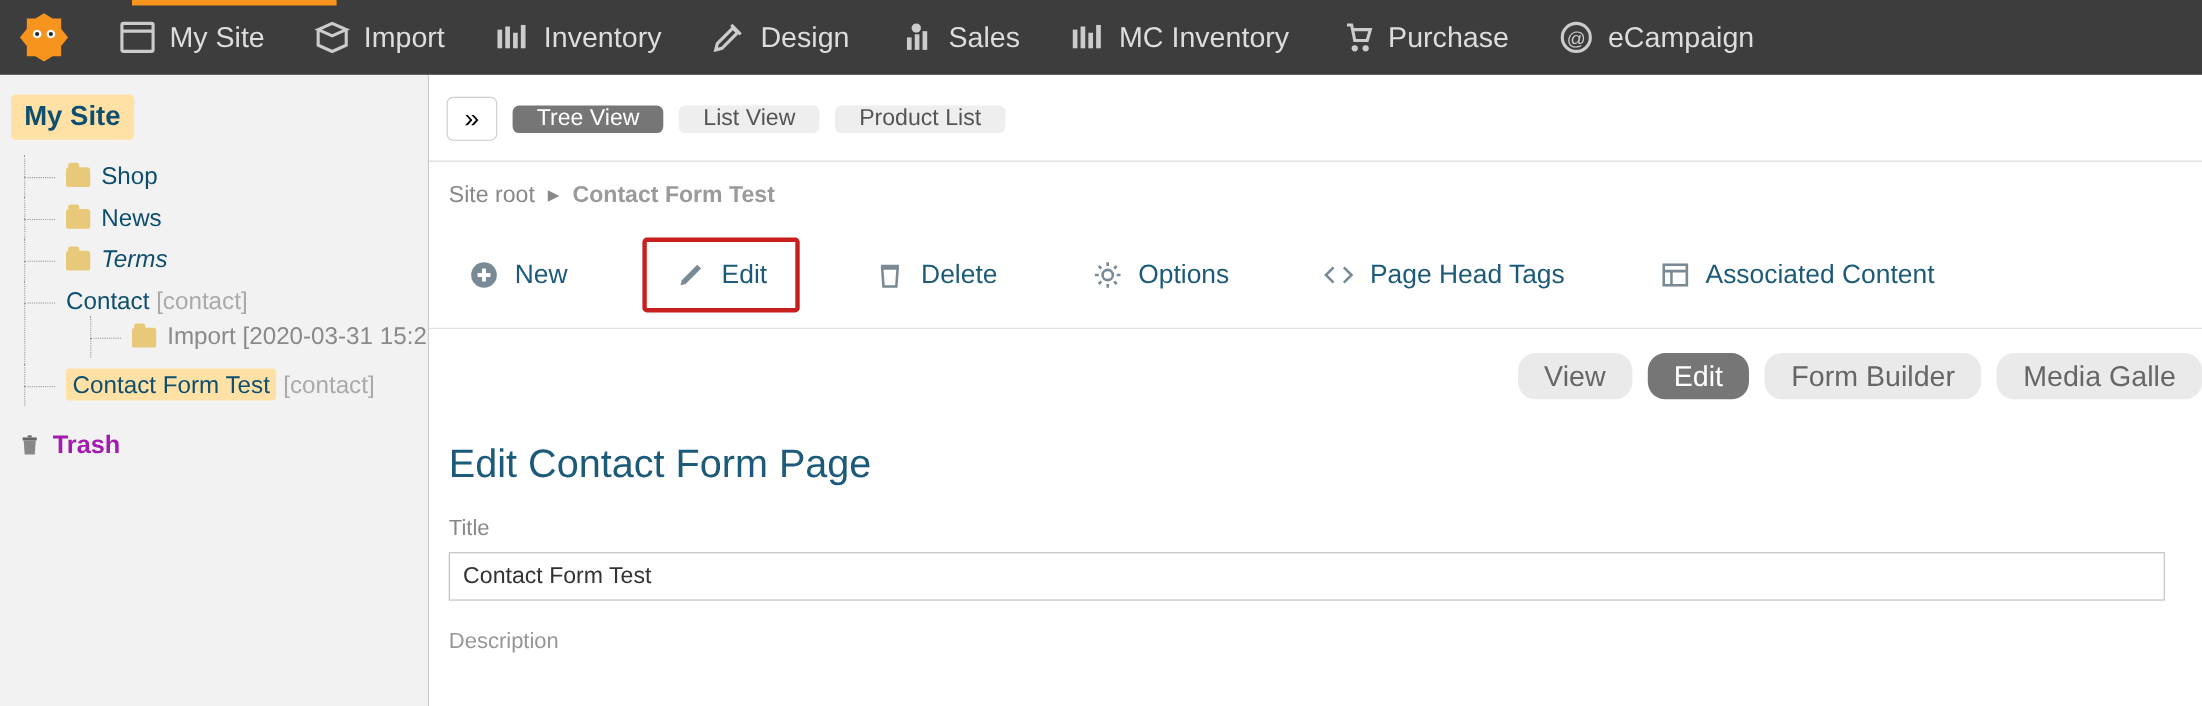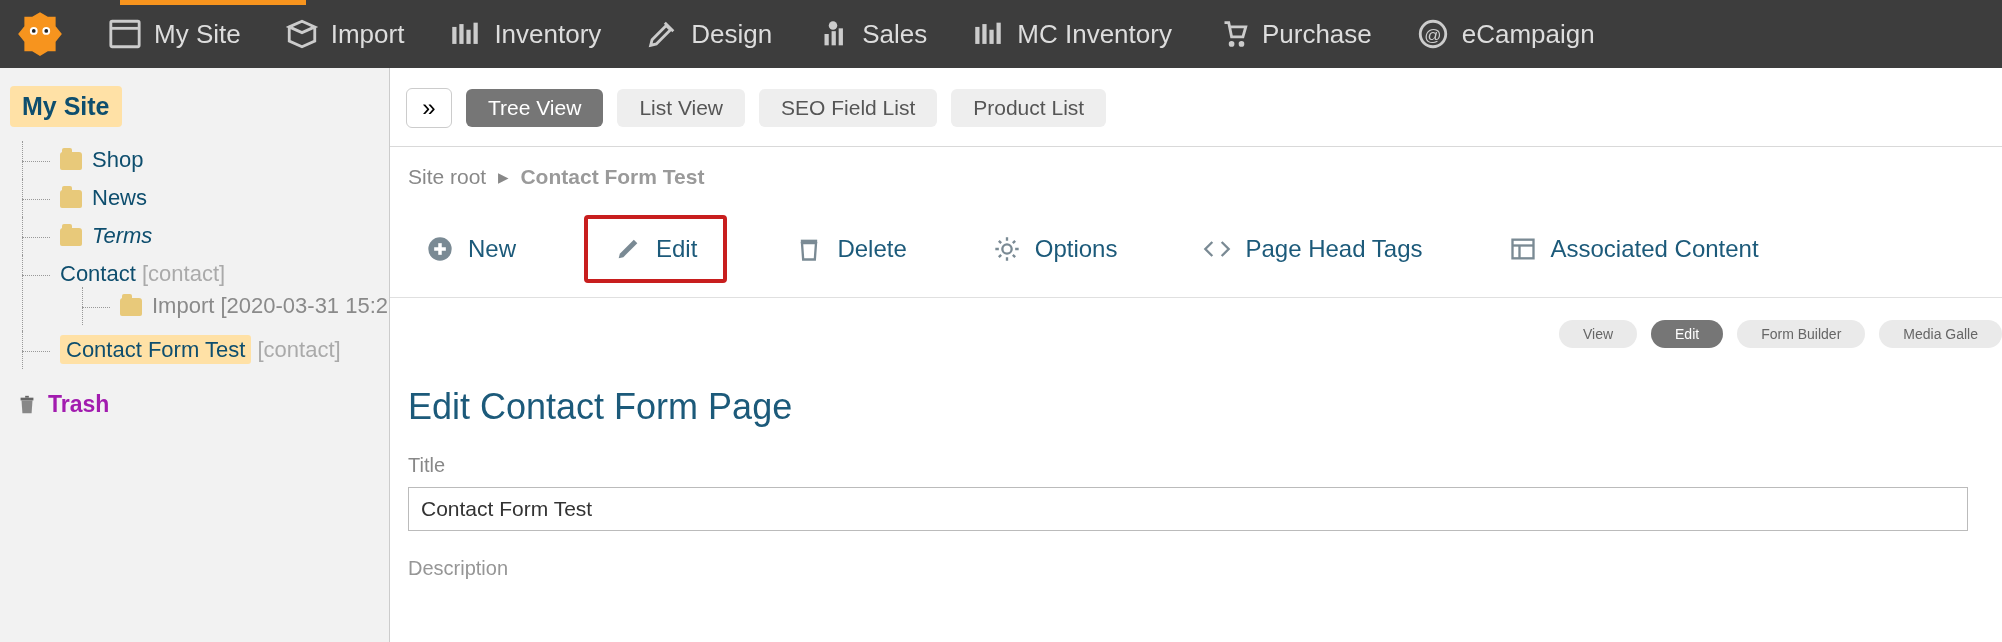--- a/index.html
+++ b/index.html
@@ -21,31 +21,31 @@
 .folder-icon::before{content:"";position:absolute;top:-4px;left:2px;width:10px;height:5px;background:#e8c97a;border-radius:2px 2px 0 0}
 .tree li.italic span.lbl{font-style:italic}
 .tree li .meta{color:#aaa}
 .tree li.selected .lbl{background:#ffe1a6;padding:2px 6px;border-radius:3px}
 .subtree{list-style:none;margin-left:22px}
 .trash-row{margin-top:22px;padding-left:6px;font-size:23px;font-weight:bold;color:#a21caf;display:flex;align-items:flex-end;gap:10px}
 .trash-row svg{width:22px;height:26px}
 .content{flex:1;padding:20px 0 0 0;overflow:hidden;position:relative}
 .viewbar{display:flex;align-items:center;gap:14px;padding:0 0 18px 16px;border-bottom:1px solid #d9d9d9}
 .collapse-btn{width:46px;height:40px;border:1px solid #ccc;border-radius:6px;background:#fff;display:flex;align-items:center;justify-content:center;font-size:24px;cursor:pointer}
-.viewbtn{height:38px;padding:0 22px;border:none;border-radius:6px;background:#eee;color:#555;font-size:21px;cursor:pointer}
+.viewbtn{height:25px;padding:0 22px;border:none;border-radius:6px;background:#eee;color:#555;font-size:21px;cursor:pointer}
 .viewbtn.dark{background:#767676;color:#fff}
 .breadcrumb{padding:18px 0 8px 18px;font-size:21px;color:#888}
 .breadcrumb .sep{margin:0 6px;color:#888}
 .breadcrumb .curr{color:#9a9a9a;font-weight:bold}
 .actions{display:flex;align-items:center;gap:50px;padding:18px 0 14px 18px;border-bottom:1px solid #e0e0e0}
 .action{display:flex;align-items:flex-start;gap:14px;font-size:24px;color:#1c5a7a;cursor:pointer;padding:8px 18px}
 .action svg{width:28px;height:28px}
 .action.highlighted{border:4px solid #c81e1e;border-radius:4px;padding:16px 26px}
 .tabs-right{display:flex;gap:14px;justify-content:flex-end;padding:22px 0 0 0}
-.tabbtn{height:28px;padding:0 24px;border:none;border-radius:16px;background:#eaeaea;color:#666;font-size:14px;cursor:pointer}
+.tabbtn{height:42px;padding:0 24px;border:none;border-radius:16px;background:#eaeaea;color:#666;font-size:26px;cursor:pointer}
 .tabbtn.active{background:#767676;color:#fff}
 .page-title{font-size:36px;color:#1c5a7a;padding:38px 0 26px 18px}
 .field-label{font-size:20px;color:#888;padding:0 0 10px 18px}
 .text-input{margin-left:18px;width:1560px;height:44px;border:1px solid #bbb;padding:0 12px;font-size:21px;color:#333}
 .desc-label{font-size:20px;color:#969696;padding:26px 0 0 18px}
 </style>
 </head>
 <body>
 
 <div class="topnav">
@@ -145,21 +145,20 @@
         </svg>
       <span>Trash</span>
     </div>
   </div>
 
   <div class="content">
     <div class="viewbar">
       <div class="collapse-btn">»</div>
       <button class="viewbtn dark">Tree View</button>
       <button class="viewbtn">List View</button>
-      <button class="viewbtn">SEO Field List</button>
       <button class="viewbtn">Product List</button>
     </div>
 
     <div class="breadcrumb">
       <span>Site root</span>
       <span class="sep">▸</span>
       <span class="curr">Contact Form Test</span>
     </div>
 
     <div class="actions">

